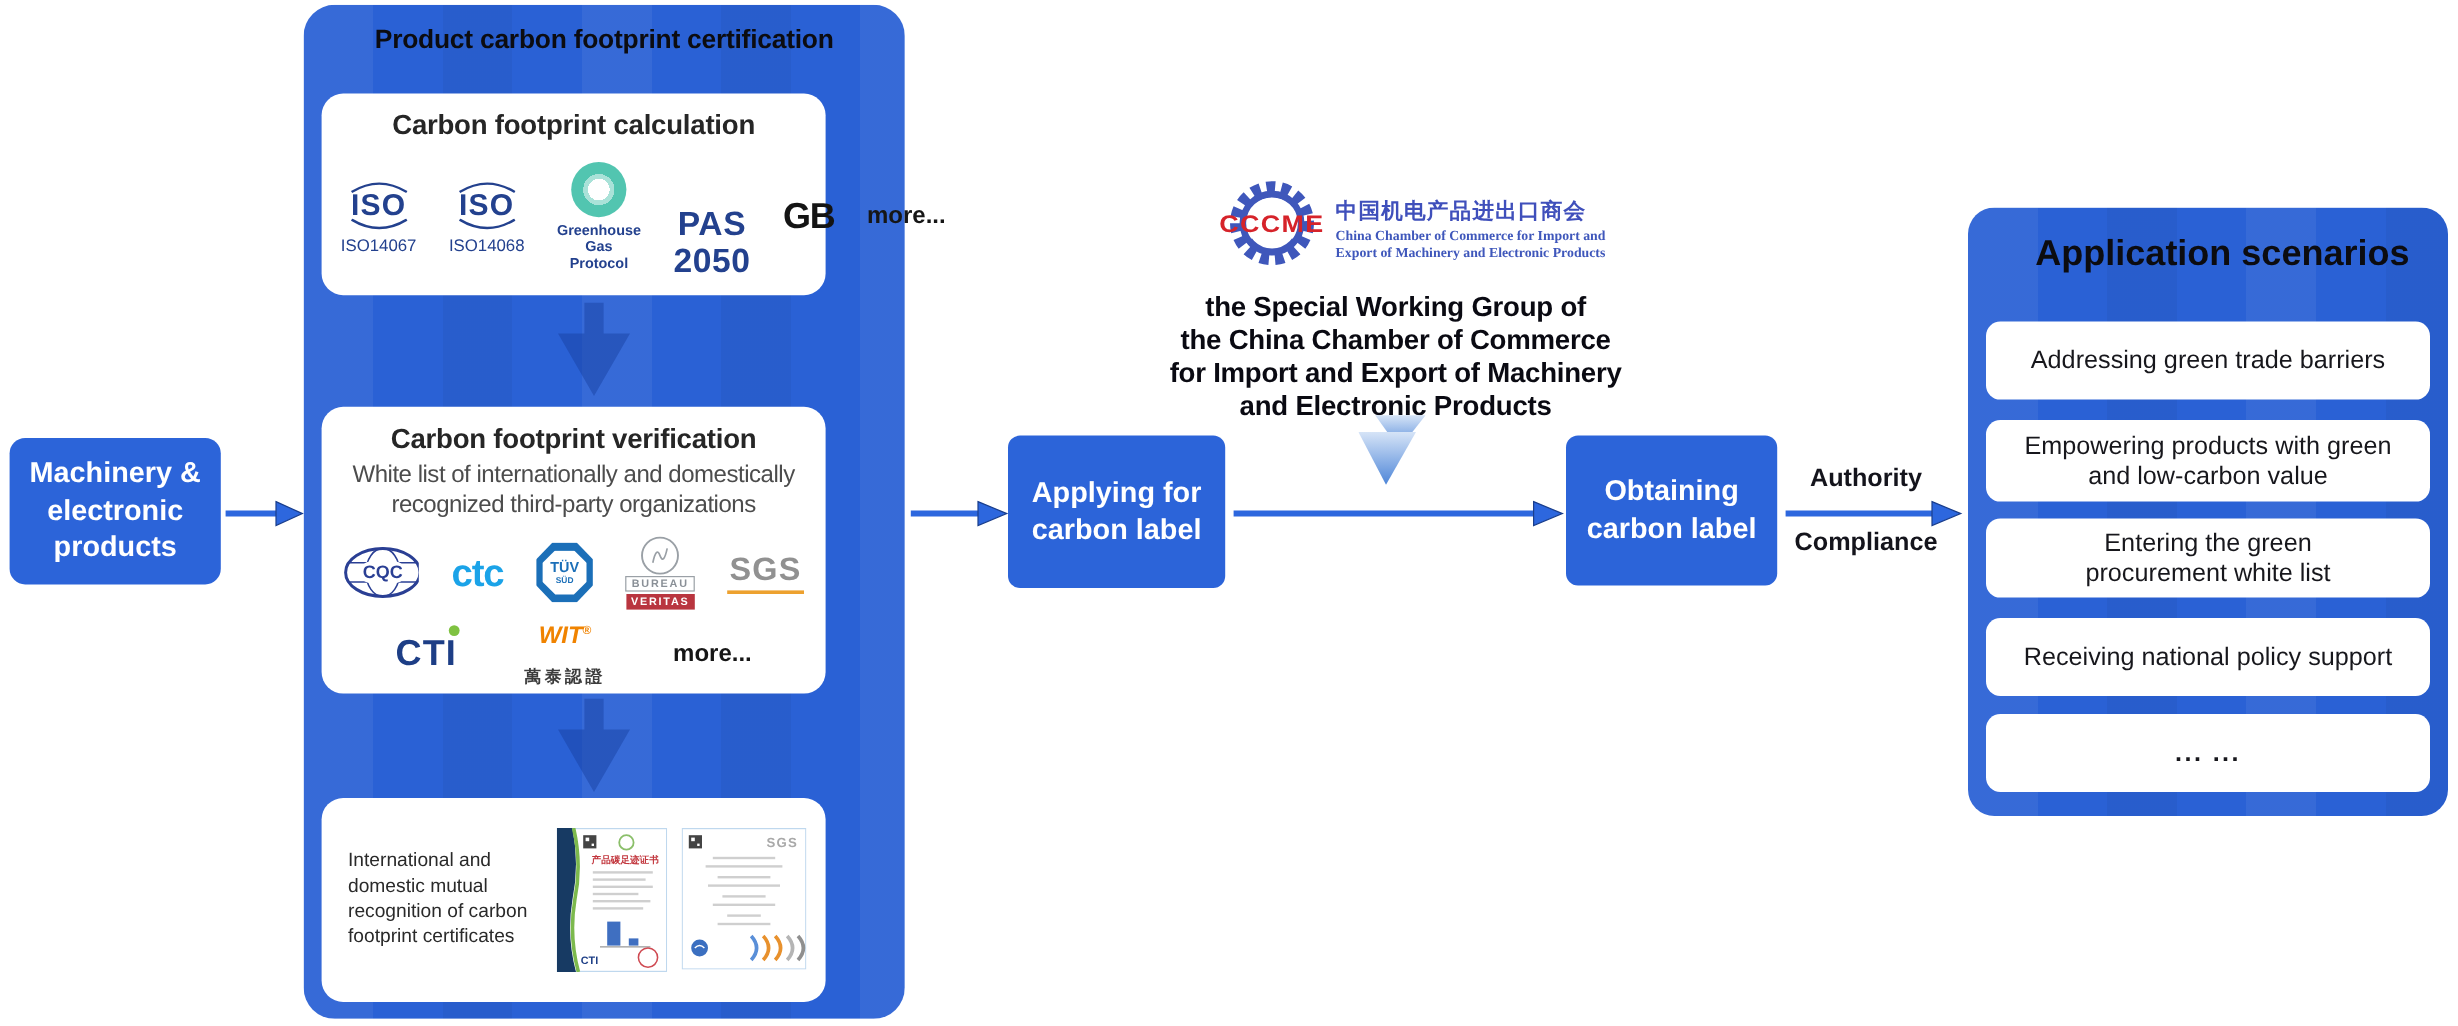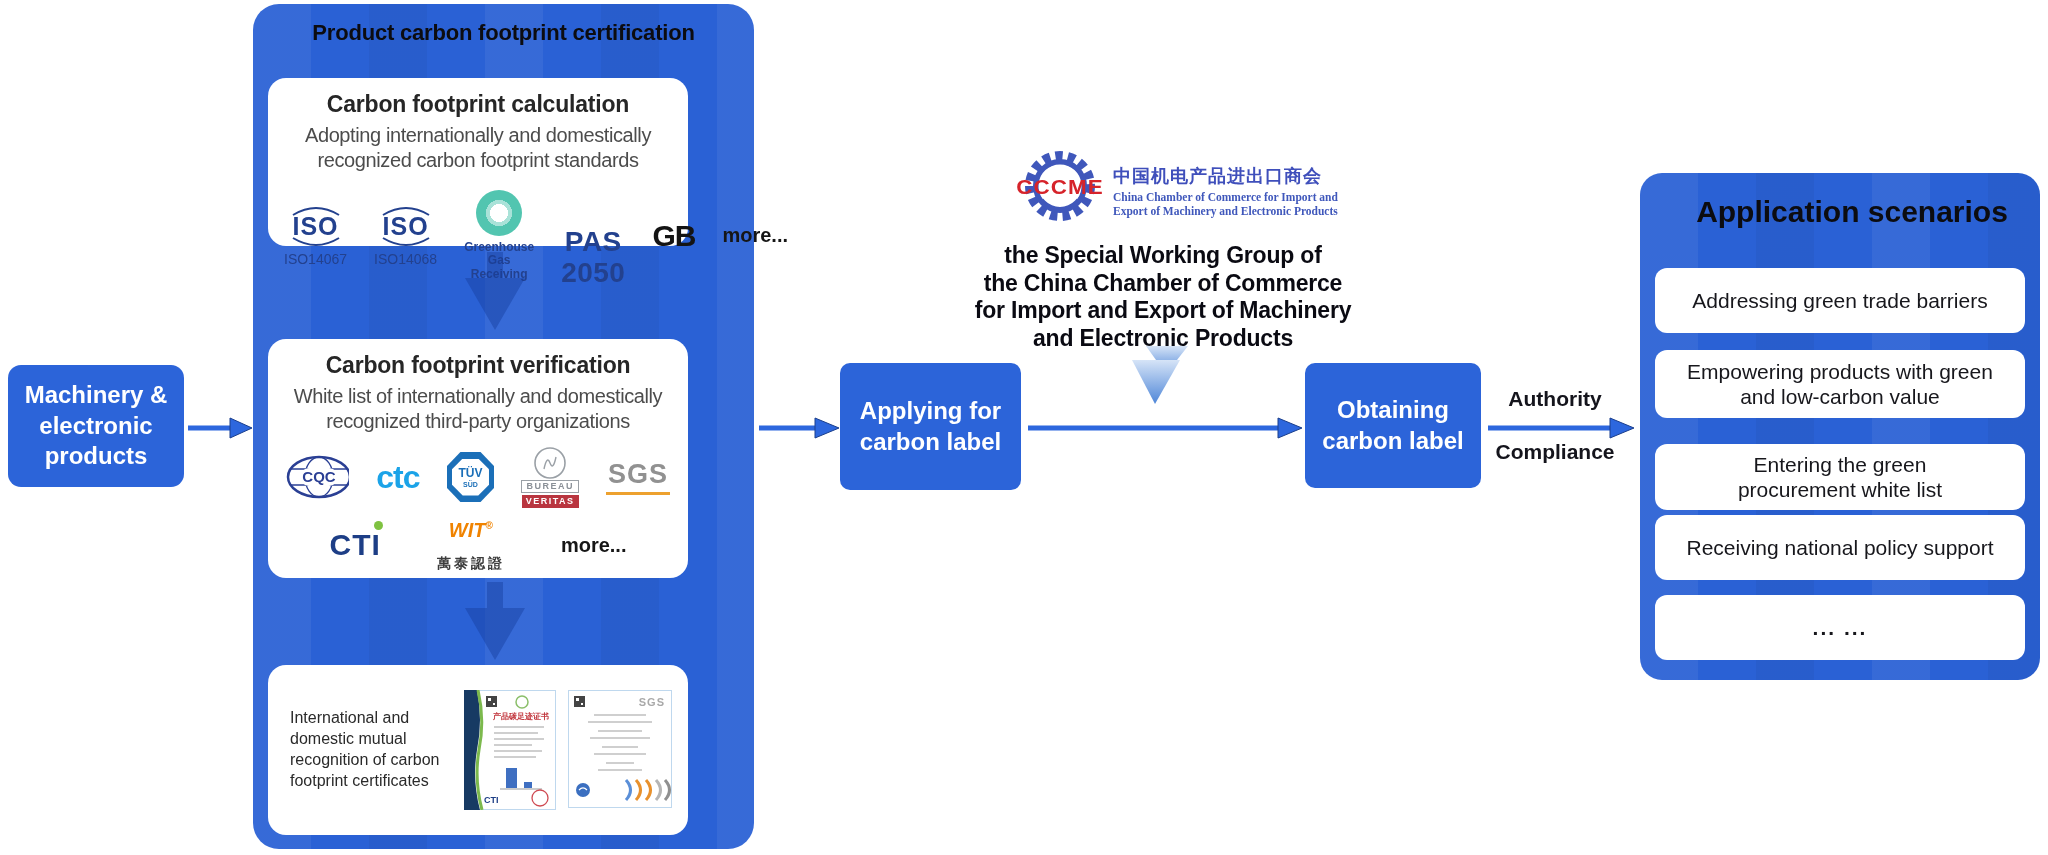--- a/index.html
+++ b/index.html
@@ -88,22 +88,20 @@
   <svg class="abs" style="left:186px;top:415px;" width="68" height="26">
     <line x1="2" y1="13" x2="46" y2="13" stroke="#2d67de" stroke-width="5"></line>
     <polygon points="44,3 66,13 44,23" fill="#2d67de" stroke="#1a3e8c" stroke-width="1"></polygon>
   </svg>
 
   <div class="abs panel" style="left:253px;top:4px;width:501px;height:845px;">
     <div class="panel-title">Product carbon footprint certification</div>
 
     <div class="white-card" style="top:74px;height:168px;">
       <div class="card-title">Carbon footprint calculation</div>
-      <div class="card-sub preline">Adopting internationally and domestically
-recognized carbon footprint standards</div>
       <div class="logo-row">
         <div class="logo-col">
           <svg width="50" height="10">
               <path d="M2 9 Q25 -5 48 9" stroke="#23418e" stroke-width="2" fill="none"></path>
             </svg>
           <span class="iso-text">ISO</span>
           <svg width="50" height="10" style="transform:scaleY(-1)">
               <path d="M2 9 Q25 -5 48 9" stroke="#23418e" stroke-width="2" fill="none"></path>
             </svg>
           <span class="iso-caption">ISO14067</span>
@@ -114,21 +112,21 @@
             </svg>
           <span class="iso-text">ISO</span>
           <svg width="50" height="10" style="transform:scaleY(-1)">
               <path d="M2 9 Q25 -5 48 9" stroke="#23418e" stroke-width="2" fill="none"></path>
             </svg>
           <span class="iso-caption">ISO14068</span>
         </div>
         <div class="logo-col">
           <div class="ghg-circle"></div>
           <div class="ghg-caption preline">Greenhouse Gas
-Receiving</div>
+Protocol</div>
         </div>
         <div class="pas preline">PAS
 2050</div>
         <div class="gb">GB</div>
         <div class="more">more...</div>
       </div>
     </div>
 
     <svg class="abs" style="left:210px;top:248px;" width="64" height="80">
       <path d="M24 0 h16 v26 h22 L32 78 L2 26 h22 Z" fill="#173f9e" opacity="0.45"></path>
@@ -289,19 +287,19 @@
     <line x1="2" y1="13" x2="126" y2="13" stroke="#2d67de" stroke-width="5"></line>
     <polygon points="124,3 148,13 124,23" fill="#2d67de" stroke="#1a3e8c" stroke-width="1"></polygon>
   </svg>
   <div class="abs auth-label" style="left:1475px;top:440px;width:160px;">Compliance</div>
 
   <div class="abs panel" style="left:1640px;top:173px;width:400px;height:507px;border-radius:22px;">
     <div class="scn-title">Application scenarios</div>
     <div class="scn-card" style="top:95px;height:65px;">Addressing green trade barriers</div>
     <div class="scn-card preline" style="top:177px;height:68px;">Empowering products with green
 and low-carbon value</div>
-    <div class="scn-card preline" style="top:259px;height:66px;margin-top:12px;">Entering the green
+    <div class="scn-card preline" style="top:259px;height:66px;">Entering the green
 procurement white list</div>
     <div class="scn-card" style="top:342px;height:65px;">Receiving national policy support</div>
     <div class="scn-card" style="top:422px;height:65px;font-weight:700;letter-spacing:2px;">... ...</div>
   </div>
 
 </div>
 
 </body></html>

